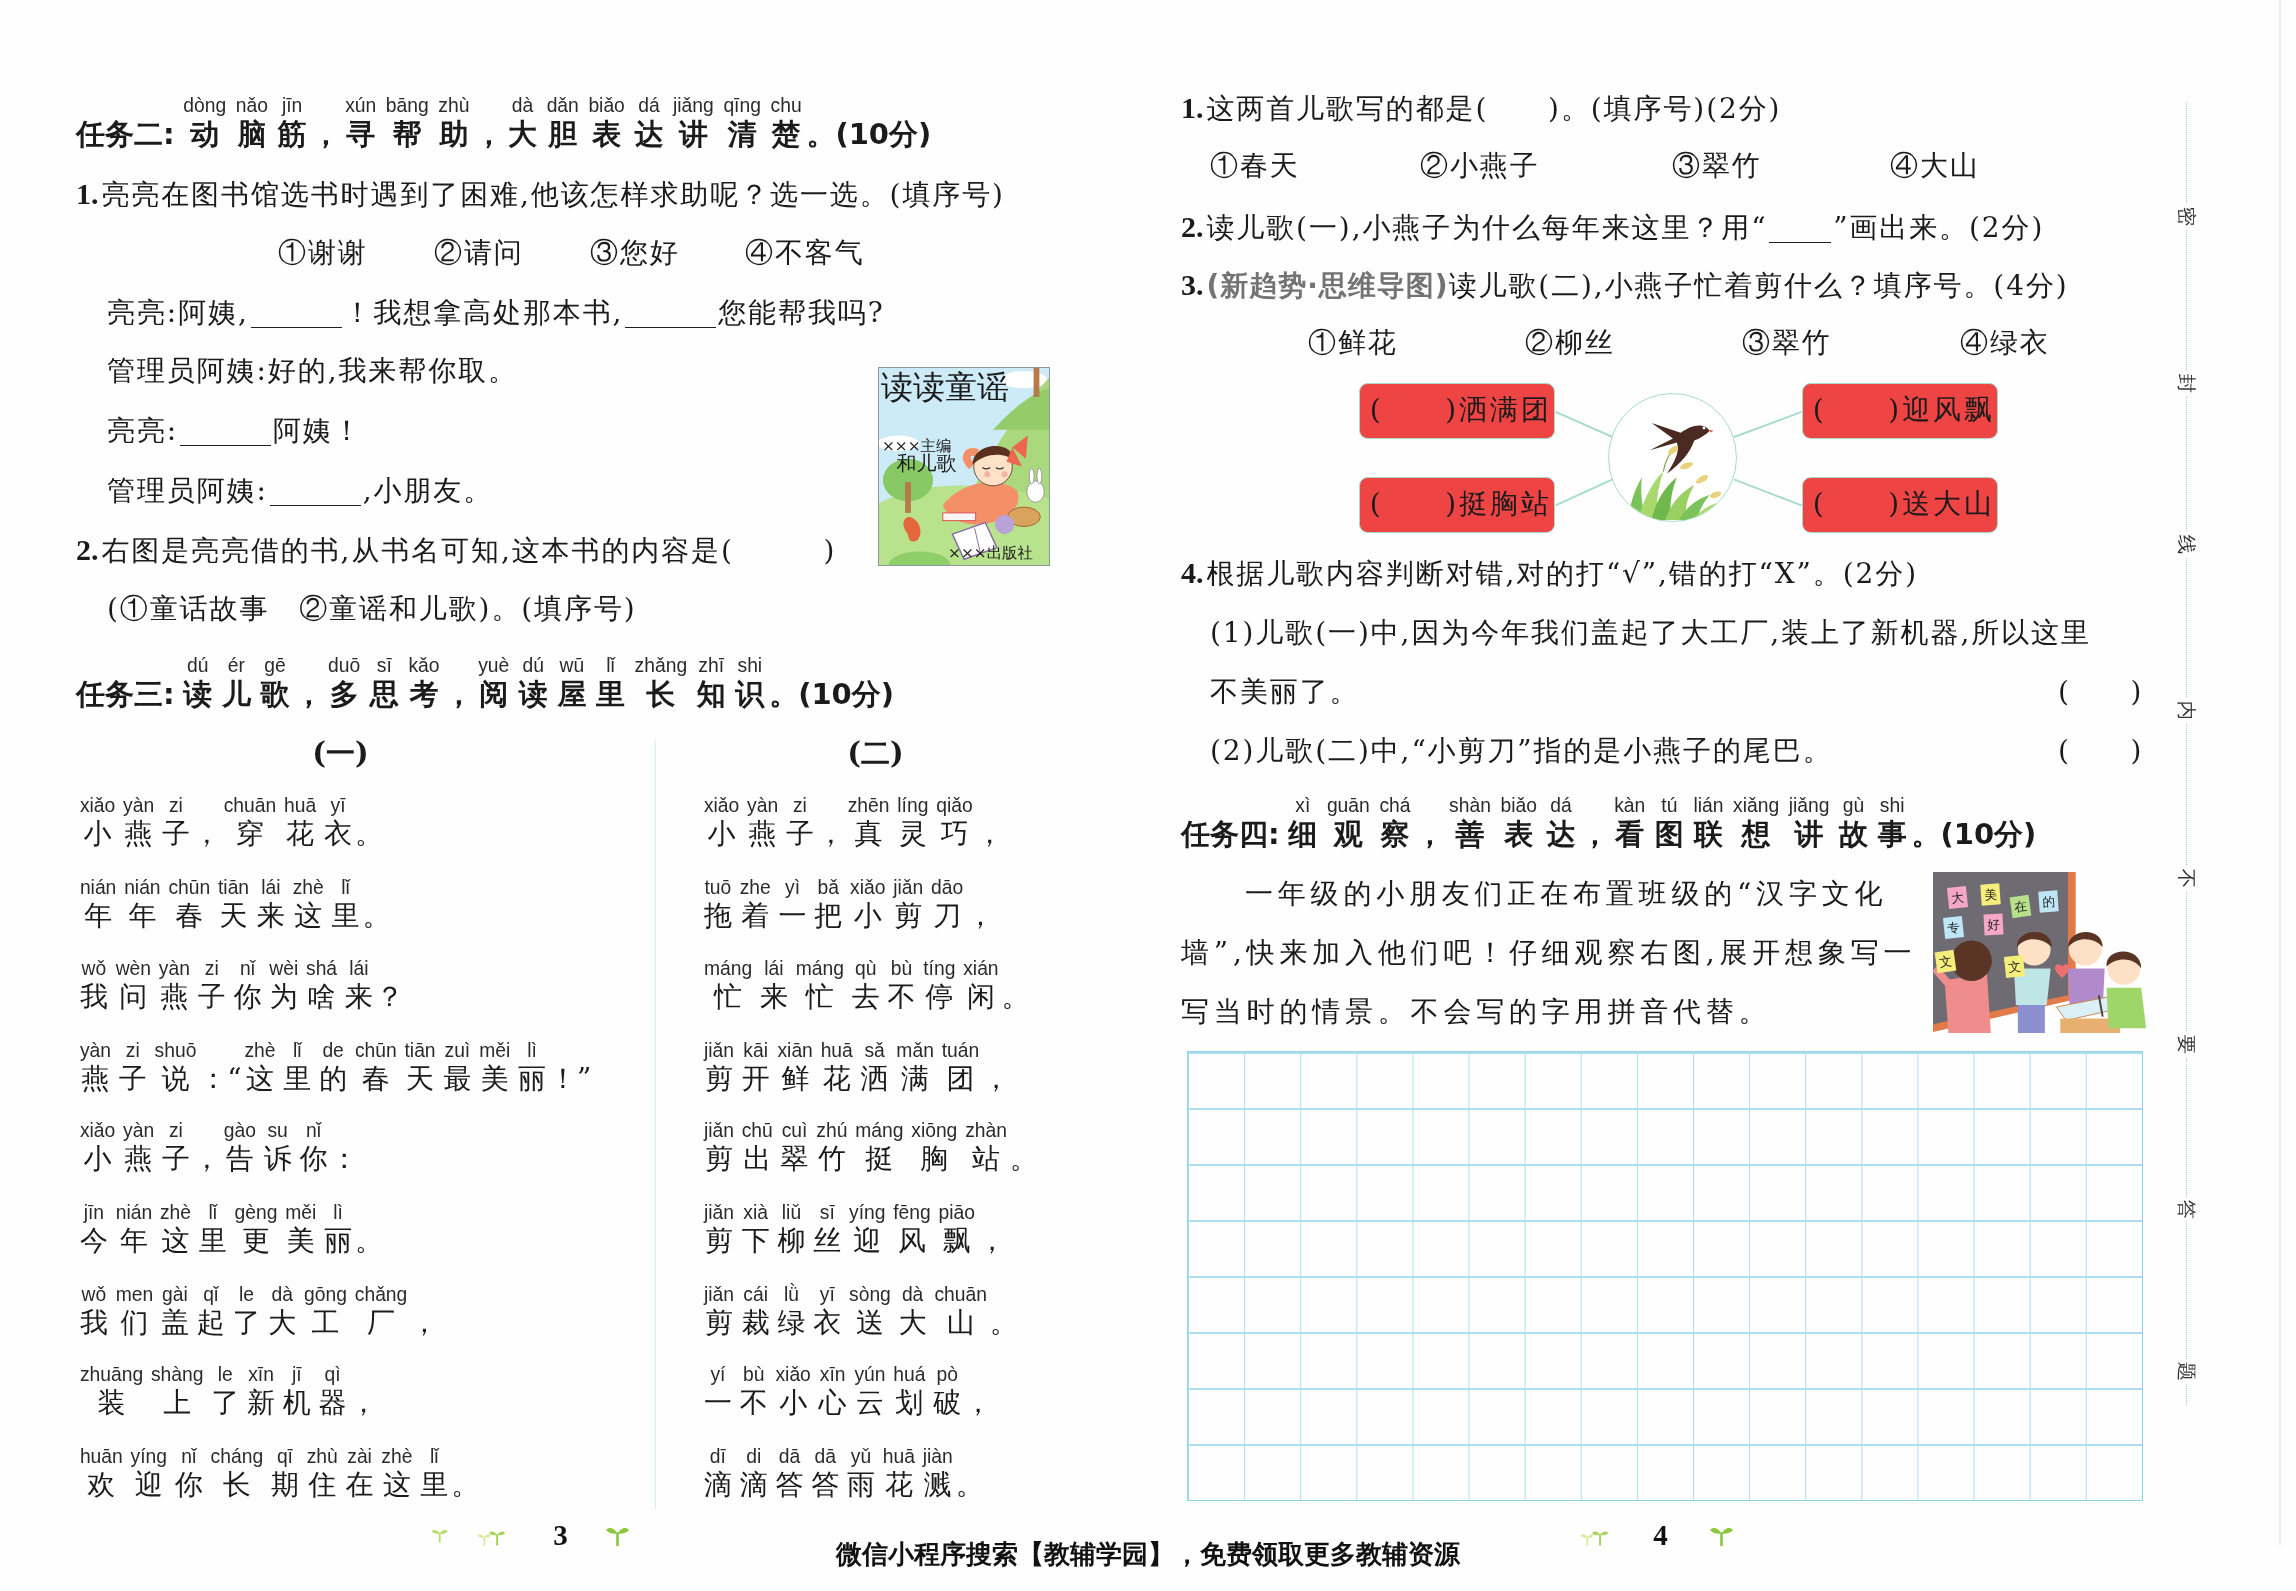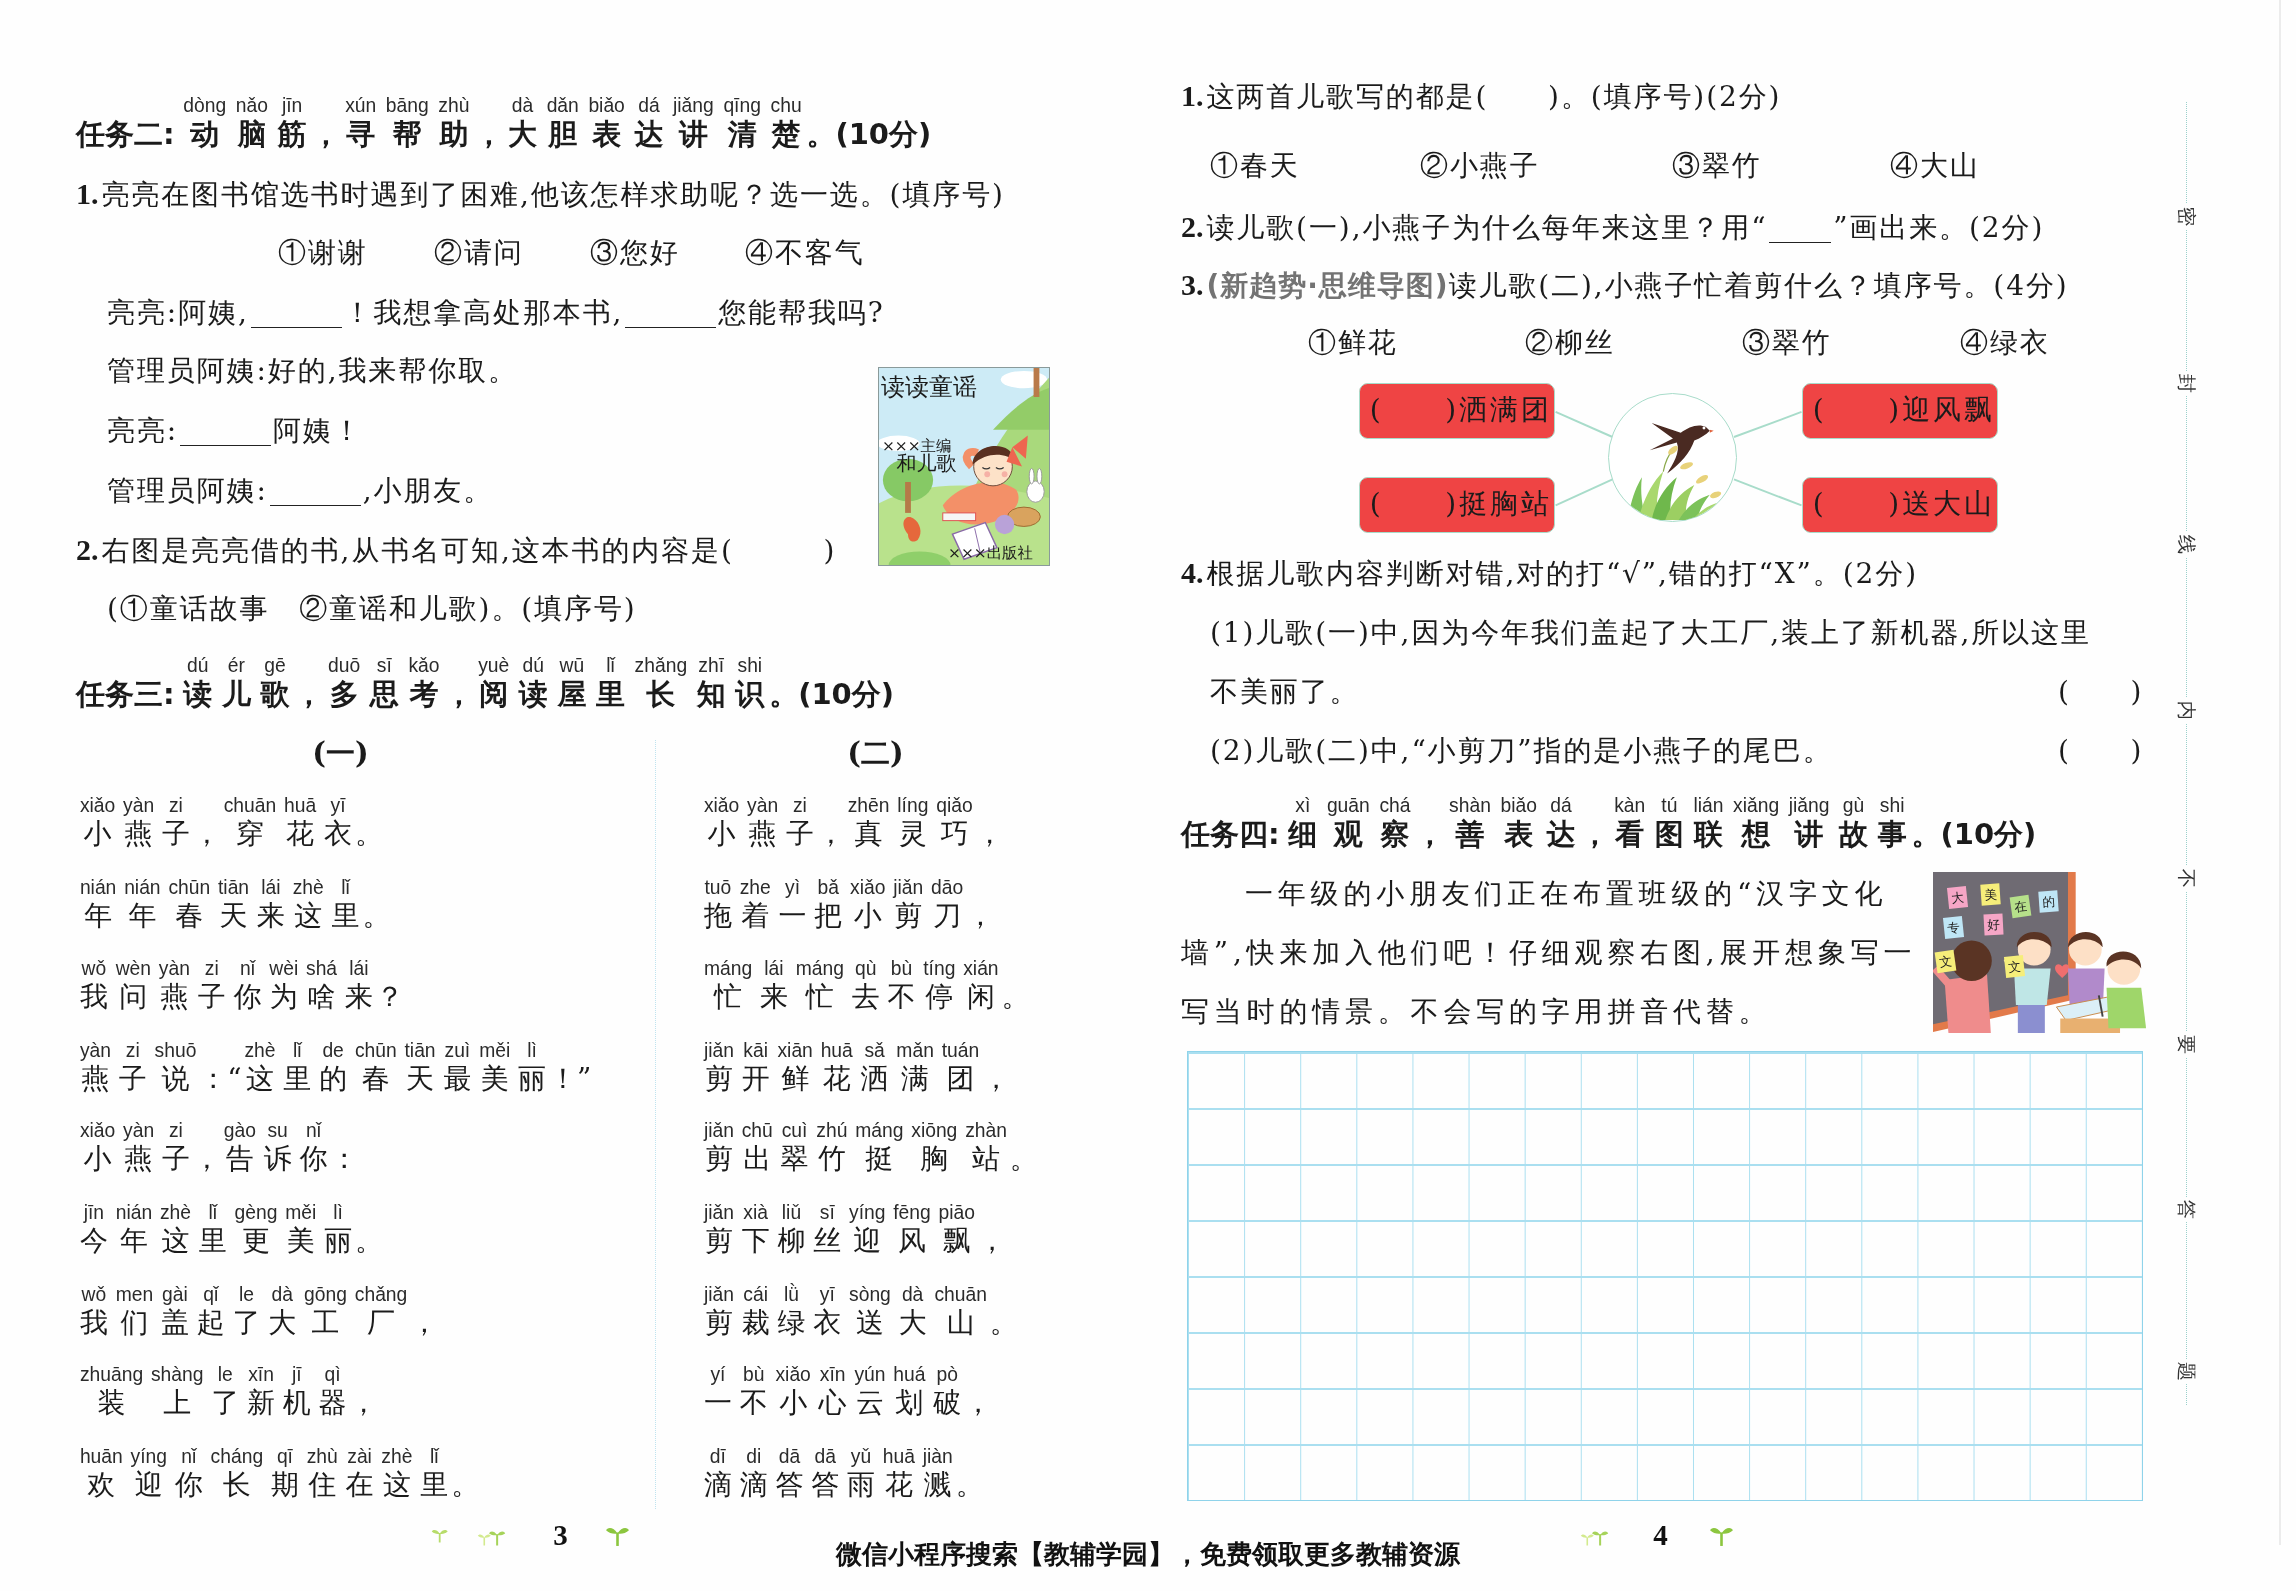--- a/index.html
+++ b/index.html
@@ -158,21 +158,21 @@
     <rect x="66" y="150" width="34" height="8" fill="#f6f6f6" stroke="#e05050" stroke-width="1"></rect>
     <path d="M76 172 L110 160 L122 186 L88 198 Z" fill="#ffffff" stroke="#8a6aa8" stroke-width="1.5"></path>
     <path d="M99 166 L105 192" stroke="#8a6aa8" stroke-width="1"></path>
     <ellipse cx="150" cy="154" rx="17" ry="10" fill="#d9a35e" stroke="#9a6a30"></ellipse>
     <circle cx="130" cy="162" r="10" fill="#b9a2d8"></circle>
     <ellipse cx="162" cy="128" rx="9" ry="11" fill="#ffffff" stroke="#999"></ellipse>
     <ellipse cx="158" cy="112" rx="2.5" ry="8" fill="#ffffff" stroke="#999"></ellipse>
     <ellipse cx="166" cy="112" rx="2.5" ry="8" fill="#ffffff" stroke="#999"></ellipse>
     <path d="M30 172 C20 160 28 150 36 156 C42 160 46 170 40 178 C34 182 30 178 30 172 Z" fill="#e5683c"></path>
   </svg>
-  <span class="cover-text" style="left:1.9px;top:5.8px;font-size:24px;line-height:27px;">读读童谣</span>
+  <span class="cover-text" style="left:1.9px;top:5.8px;font-size:32px;line-height:27px;">读读童谣</span>
   <span class="cover-text" style="left:17.4px;top:40px;font-size:20px;line-height:27px;margin-top:42px;">和儿歌</span>
   <span class="cover-text" style="left:2.9px;top:70px;font-size:15.4px;line-height:17.4px;">×××主编</span>
   <span class="cover-text" style="left:69px;top:177px;font-size:15.4px;line-height:17.4px;">×××出版社</span>
 </div>
 
 <div class="ruby-line title" style="left:76px;top:654px;">
   <span class="title-label">任务三:</span>
   <span class="ruby-wrap">
       <span class="ru">
         <span class="py">dú</span>
@@ -901,21 +901,21 @@
     <path d="M25 10 C21 4 16 5 15 8 C18 10 22 11 25 10Z" fill="#a6d35a"></path>
     <path d="M25 10 C29 4 34 5 35 8 C32 10 28 11 25 10Z" fill="#a6d35a"></path>
 </svg>
 <div class="page-num" style="left:549px;">3</div>
 <svg class="sprout" style="left:605px;top:1521px;" width="25" height="27" viewBox="0 0 24 24">
   <path d="M12 23 V10" stroke="#8cc63f" stroke-width="2.5"></path>
     <path d="M12 11 C8 4 2 5 1 8 C4 11 9 12 12 11Z" fill="#8cc63f"></path>
     <path d="M12 11 C16 4 22 5 23 8 C20 11 15 12 12 11Z" fill="#8cc63f"></path>
 </svg>
 
-<div class="tl" style="left:1181px;top:76px;">
+<div class="tl" style="left:1181px;top:88px;">
   <span class="qnum">1.</span><span>这两首儿歌写的都是(　　)。(填序号)(2分)</span>
 </div>
 <div class="tl" style="left:1210px;top:146px;">①春天</div>
 <div class="tl" style="left:1420px;top:146px;">②小燕子</div>
 <div class="tl" style="left:1672px;top:146px;">③翠竹</div>
 <div class="tl" style="left:1890px;top:146px;">④大山</div>
 
 <div class="tl" style="left:1181px;top:207px;">
   <span class="qnum">2.</span><span>读儿歌(一),小燕子为什么每年来这里？用“</span><span class="blank short"></span><span>”画出来。(2分)</span>
 </div>

